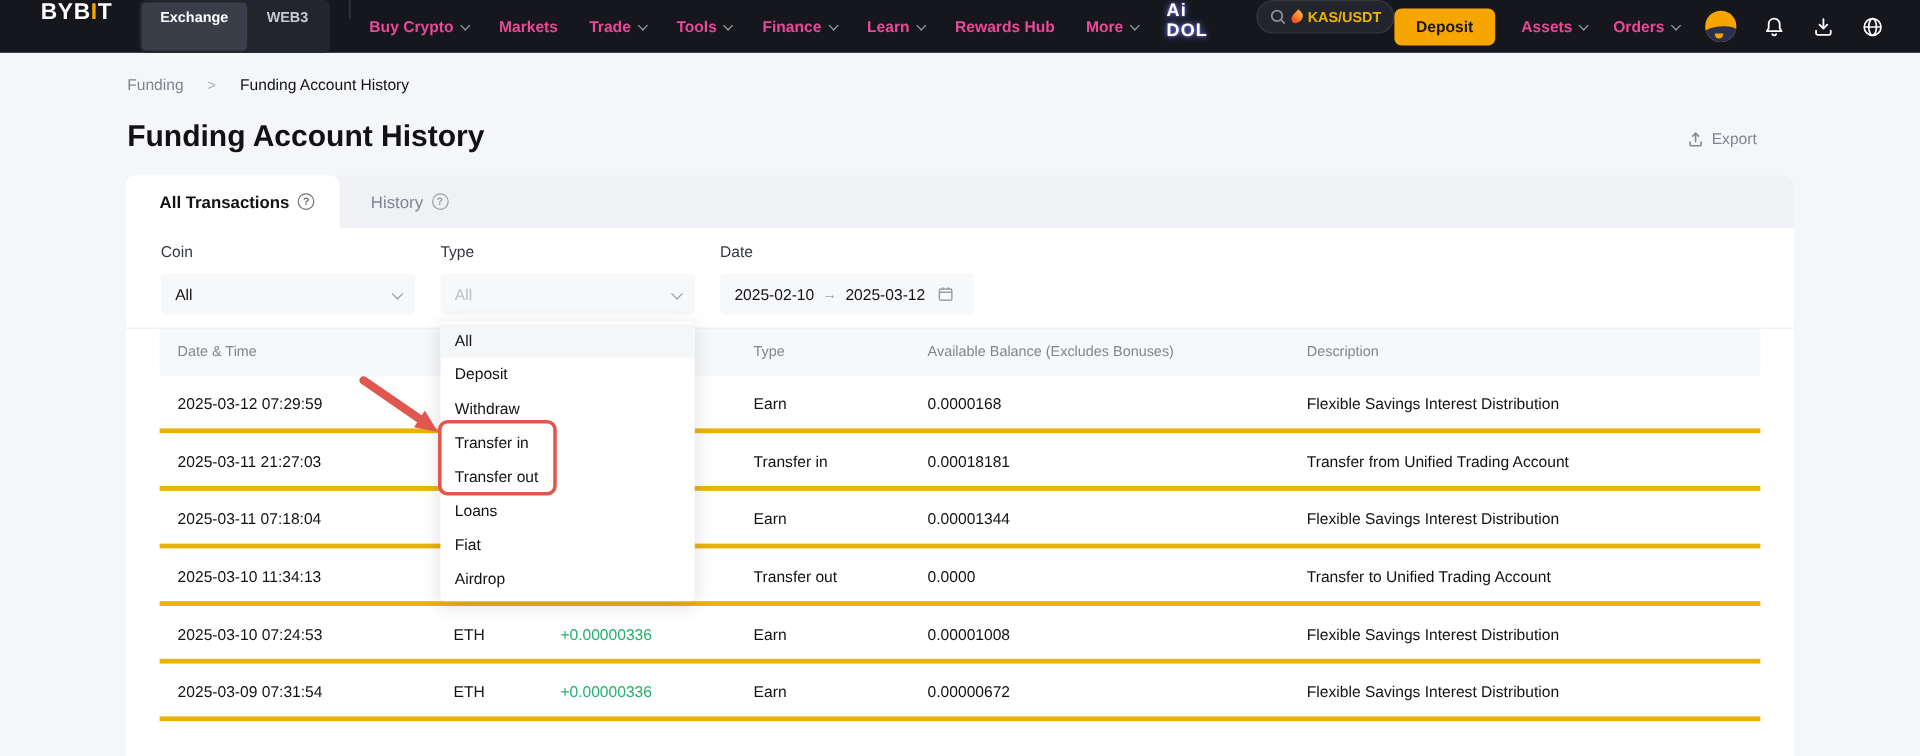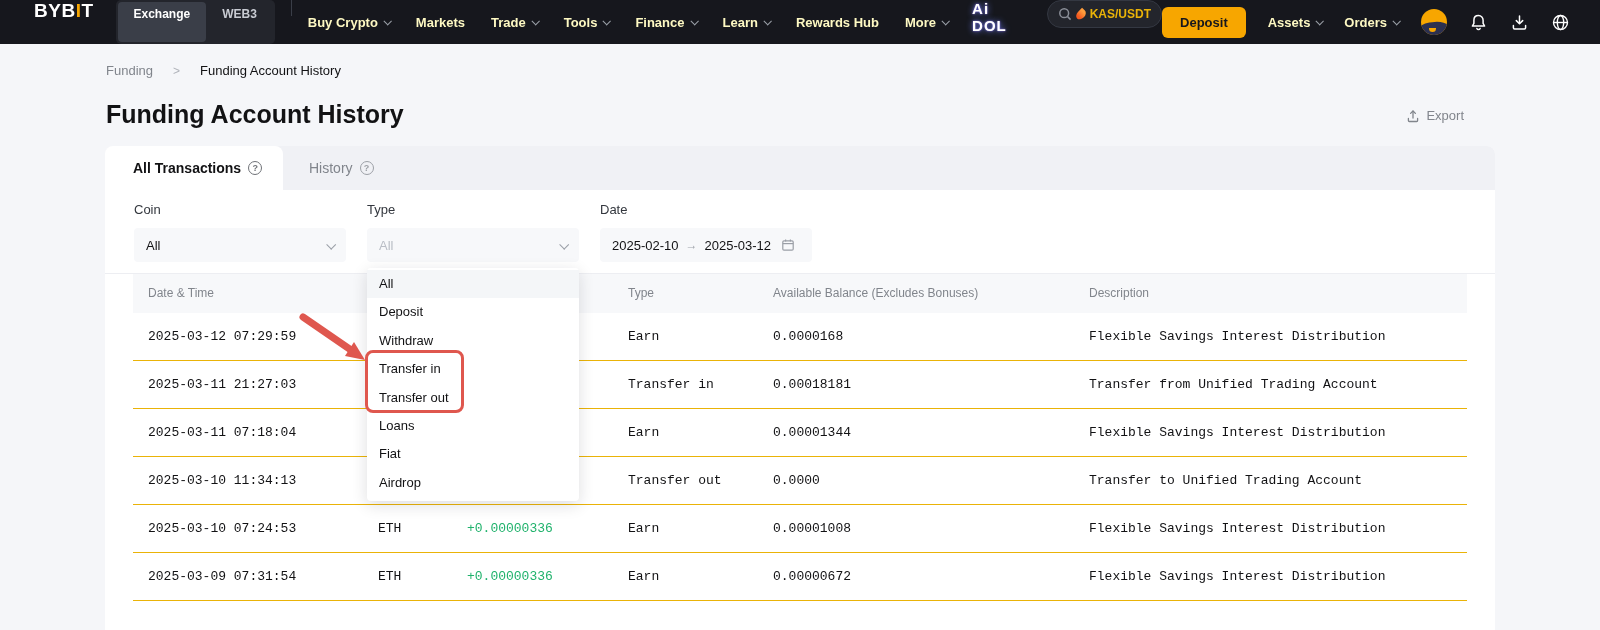--- a/index.html
+++ b/index.html
@@ -10,21 +10,21 @@
   
   .topnav { position:absolute; top:0; left:0; width:1600px; height:44px;
     background:#16171d; display:flex; padding:0 30px 0 34px; }
   .logo { font-size:19px; font-weight:800; letter-spacing:.5px; color:#fff; cursor:pointer; }
   .logo .accent { color:#f7a600; }
   .toggle { display:flex; background:#23252c; border-radius:5px; margin-left:22px; padding:2px; }
   .toggle .seg { font-size:12px; font-weight:700; padding:5px 16px; border-radius:4px; color:#c8cbd2; cursor:pointer; }
   .toggle .seg.active { background:#3a3e48; color:#fff; }
   .nav-divider { width:1px; height:16px; background:#3a3e48; margin:0 16px 0 16px; }
   .menu { display:flex; align-items:center; gap:26px; }
-  .menu-item { display:flex; align-items:center; color:#fef9c3; font-size:13px; font-weight:600; cursor:pointer; white-space:nowrap; }
+  .menu-item { display:flex; align-items:center; color:#ec4899; font-size:13px; font-weight:600; cursor:pointer; white-space:nowrap; }
   .chev { display:inline-block; width:6px; height:6px; border-right:1.6px solid #9ba0a8;
     border-bottom:1.6px solid #9ba0a8; transform:rotate(45deg) translateY(-1px); margin-left:6px; }
   .aidol { margin-left:24px; color:#fff; font-size:15px; font-weight:800; letter-spacing:1px;
     text-shadow:0 0 6px rgba(115,135,255,.95), 0 0 2px rgba(160,120,255,.9); cursor:pointer; }
   .search { margin-left:24px; width:126px; height:28px; background:#23252c; border:1px solid #343842;
     border-radius:15px; display:flex; align-items:center; padding:0 10px; gap:5px; cursor:text; }
   .search svg { flex:none; }
   .flame { width:8px; height:11px; flex:none;
     background:linear-gradient(180deg,#ff9d3c 20%,#f4581f 80%);
     border-radius:0 55% 55% 55%; transform:rotate(45deg); }
@@ -80,21 +80,21 @@
     border:3px solid #df574e; border-radius:8px; z-index:20; pointer-events:none; }
   .ann-arrow { position:absolute; left:190px; top:163px; z-index:20; pointer-events:none; }
 
   
   .table-section { position:absolute; left:0; top:127px; width:1390px; border-top:1px solid #edeef2; }
   .thead, .trow { display:grid; grid-template-columns:230px 89px 161px 145px 316px 1fr;
     margin-left:28px; width:1334px; }
   .thead { height:39px; background:#f7f8fa; }
   .thead > div { font-size:12px; color:#81858c; line-height:39px; padding-left:15px;
     white-space:nowrap; overflow:hidden; }
-  .trow { height:48px; border-bottom:1px solid #eab308;font-family:Liberation Mono, monospace; }
+  .trow { height:48px; border-bottom:4px solid #eab308; }
   .trow > div { font-size:13px; color:#121214; line-height:47px; padding-left:15px; white-space:nowrap; }
   .trow > div.green { color:#20b26c; }
 </style>
 </head>
 <body>
 
 <div class="topnav">
   <div class="logo"><span>BYB</span><span class="accent">I</span><span>T</span></div>
 
   <div class="toggle">

